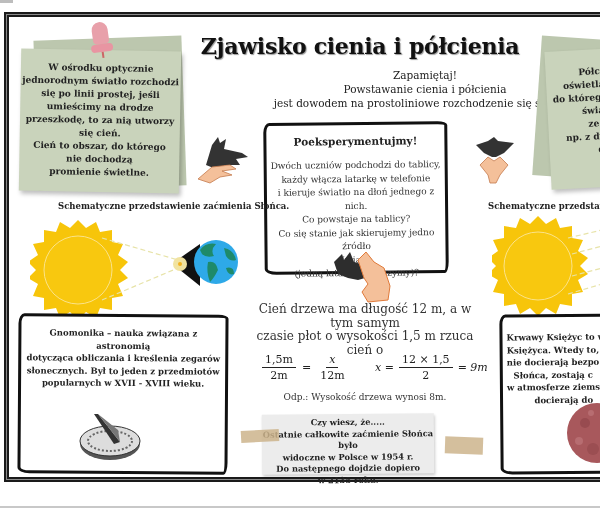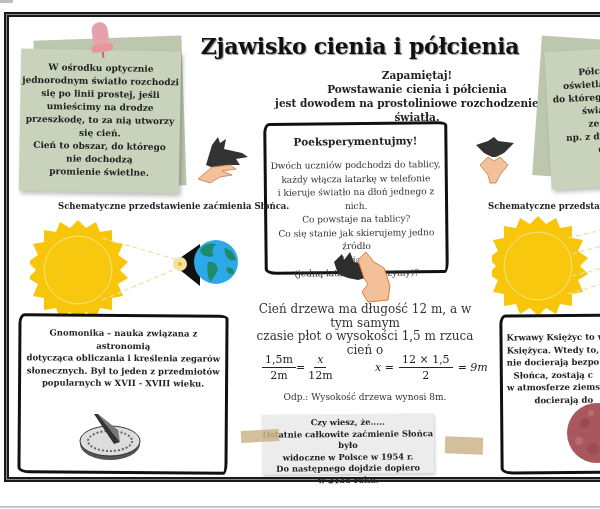--- a/index.html
+++ b/index.html
@@ -19,21 +19,21 @@
   .abs { position: absolute; }
   .center { text-align: center; }
 
   
   .title {
     left: 190px; top: 33px; width: 340px;
     font-family: "DejaVu Serif", serif; font-weight: bold; font-size: 22px;
     color: #111; text-shadow: 1px 1px 1px #999; letter-spacing: -0.3px; text-align: center;
   }
 
-  .remember { left: 252px; top: 68px; width: 330px; font-size: 10.5px; font-weight: bold; line-height: 14px; }
+  .remember { left: 260px; top: 68px; width: 330px; font-size: 10.5px; font-weight: normal; line-height: 14px; }
 
   
   .sticky {
     background: #c9d3bb;
     box-shadow: 2px 3px 4px rgba(0,0,0,0.25);
   }
   .sticky-back { background: #bcc7ae; }
   .sticky-text { font-size: 9px; font-weight: bold; line-height: 13px; color: #222; }
 
   
@@ -174,21 +174,21 @@
   <line x1="80" y1="38" x2="110" y2="30" stroke="#e7e3a8" stroke-width="1.2" stroke-dasharray="5,3"></line>
   <line x1="80" y1="60" x2="110" y2="52" stroke="#e7e3a8" stroke-width="1.2" stroke-dasharray="5,3"></line>
   <line x1="76" y1="78" x2="110" y2="68" stroke="#e7e3a8" stroke-width="1.2" stroke-dasharray="5,3"></line>
 </svg>
 
 <div class="abs body-text center" style="left:252px;top:303px;width:226px;font-size:12px;line-height:13.5px;">
   <div>Cień drzewa ma długość 12 m, a w tym samym</div>
   <div>czasie płot o wysokości 1,5 m rzuca cień o</div>
 </div>
 
-<div class="abs math" style="left:262px;top:353px;display:flex;align-items:center;">
+<div class="abs math" style="left:262px;top:353px;display:flex;align-items:center;gap:6px;">
   <span class="frac">
       <span class="num roman">1,5m</span>
       <span class="den roman">2m</span>
     </span>
   <span class="roman">=</span>
   <span class="frac">
       <span class="num">x</span>
       <span class="den roman">12m</span>
     </span>
 </div>

